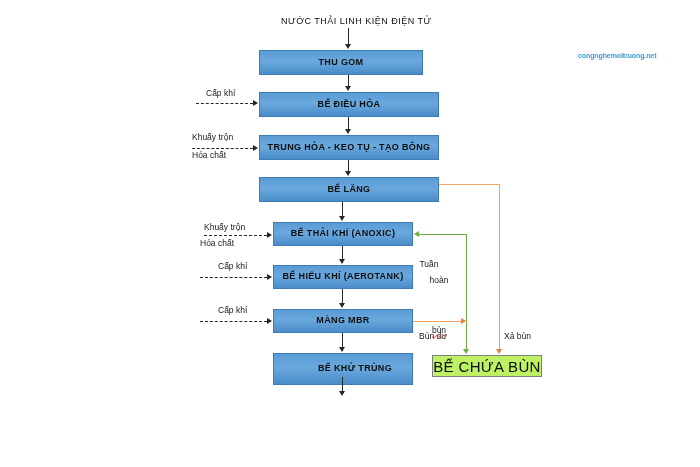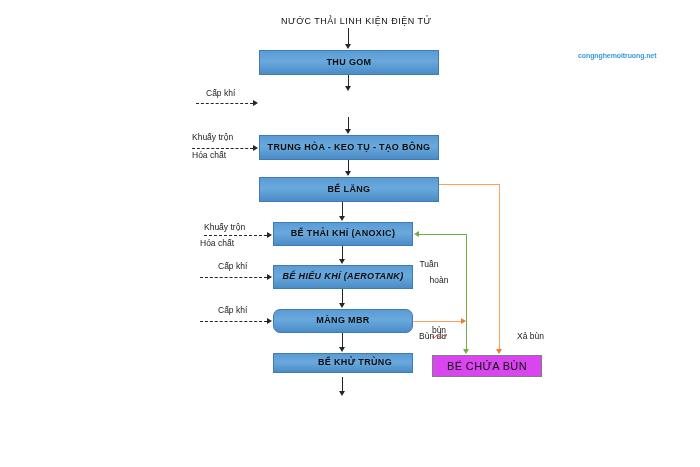--- a/index.html
+++ b/index.html
@@ -34,24 +34,24 @@
     justify-content: center;
     text-align: center;
     line-height: 1.1;
     white-space: nowrap;
   }
 
   
   .wbox {
     position: absolute;
     box-sizing: border-box;
-    background: #d946ef;
+    background: #bef264;
     border: 1.2px solid #7f7f7f;
     color: #0d0d0d;
-    font-size: 11px;
+    font-size: 15px;
     letter-spacing: 0.35px;
     display: flex;
     align-items: center;
     justify-content: center;
     text-align: center;
     white-space: nowrap;
   }
 
   
   .lbl {
@@ -176,34 +176,35 @@
 
 <div id="canvas">
 
   <div class="logo-tag">congnghemoitruong.net</div>
 
   <div class="lbl title" style="left:281px; top:15px;">NƯỚC THẢI LINH KIỆN ĐIỆN TỬ</div>
 
   <div class="vline" style="left:348px; top:28px; height:17px;"></div>
   <div class="arr down" style="left:344.5px; top:44px;"></div>
 
-  <div class="pbox" style="left:259px; top:50px; width:180px; height:25px;">THU GOM</div>
-
+  <div class="pbox" style="left:259px; top:50px; width:164px; height:25px;">THU GOM</div>
+
+  <div class="pbox" style="left:259px; top:92px; width:180px; height:25px;">BỂ ĐIỀU HÒA</div>
 
   <div class="pbox" style="left:259px; top:177px; width:180px; height:25px;">BỂ LẮNG</div>
 
   <div class="pbox" style="left:259px; top:135px; width:180px; height:25px;">TRUNG HÒA - KEO TỤ - TẠO BÔNG</div>
 
   <div class="pbox" style="left:273px; top:222px; width:140px; height:24px;">BỂ THẢI KHÍ (ANOXIC)</div>
 
-  <div class="pbox" style="left:273px; top:265px; width:140px; height:24px;font-style:italic;">BỂ HIẾU KHÍ (AEROTANK)</div>
-
-  <div class="pbox" style="left:273px; top:309px; width:140px; height:24px;border-radius:7px;">MÀNG MBR</div>
-
-  <div class="pbox" style="left:273px; top:353px; width:140px; height:20px;padding-left:24px;">BỂ KHỬ TRÙNG</div>
+  <div class="pbox" style="left:273px; top:265px; width:140px; height:24px;">BỂ HIẾU KHÍ (AEROTANK)</div>
+
+  <div class="pbox" style="left:273px; top:309px; width:140px; height:24px;">MÀNG MBR</div>
+
+  <div class="pbox" style="left:273px; top:353px; width:140px; height:32px;padding-left:24px;">BỂ KHỬ TRÙNG</div>
 
 
   <div class="wbox" style="left:432px; top:355px; width:110px; height:22px;">BỂ CHỨA BÙN</div>
 
   <div class="vline" style="left:348px; top:75px; height:11px;"></div>
   <div class="arr down" style="left:344.5px; top:86px;"></div>
 
   <div class="vline" style="left:348px; top:117px; height:12px;"></div>
   <div class="arr down" style="left:344.5px; top:129px;"></div>
 
@@ -243,21 +244,21 @@
   <div class="dash" style="left:200px; top:277px; width:67px;"></div>
   <div class="arr right" style="left:267px; top:273.5px;"></div>
 
   <div class="lbl" style="left:218px; top:305px;">Cấp khí</div>
   <div class="dash" style="left:200px; top:321px; width:67px;"></div>
   <div class="arr right" style="left:267px; top:317.5px;"></div>
 
   <div class="oline-h" style="left:439px; top:184px; width:60px;"></div>
   <div class="oline-v" style="left:499px; top:184px; height:166px;"></div>
   <div class="arr o-down" style="left:495.5px; top:349px;"></div>
-  <div class="lbl" style="left:504px; top:331px;margin-left:13px;">Xả bùn</div>
+  <div class="lbl" style="left:504px; top:331px;">Xả bùn</div>
 
   <div class="oline-h" style="left:413px; top:321px; width:52px;"></div>
   <div class="arr o-right" style="left:461px; top:317.5px;"></div>
   <div class="lbl" style="left:419px; top:331px;">Bùn dư</div>
 
   <div class="gline-v" style="left:466px; top:234px; height:116px;"></div>
 
   <div class="gline-h" style="left:419px; top:234px; width:47px;"></div>
   <div class="arr g-left" style="left:413.5px; top:230.5px;"></div>
   <div class="arr g-down" style="left:462.5px; top:349px;"></div>

